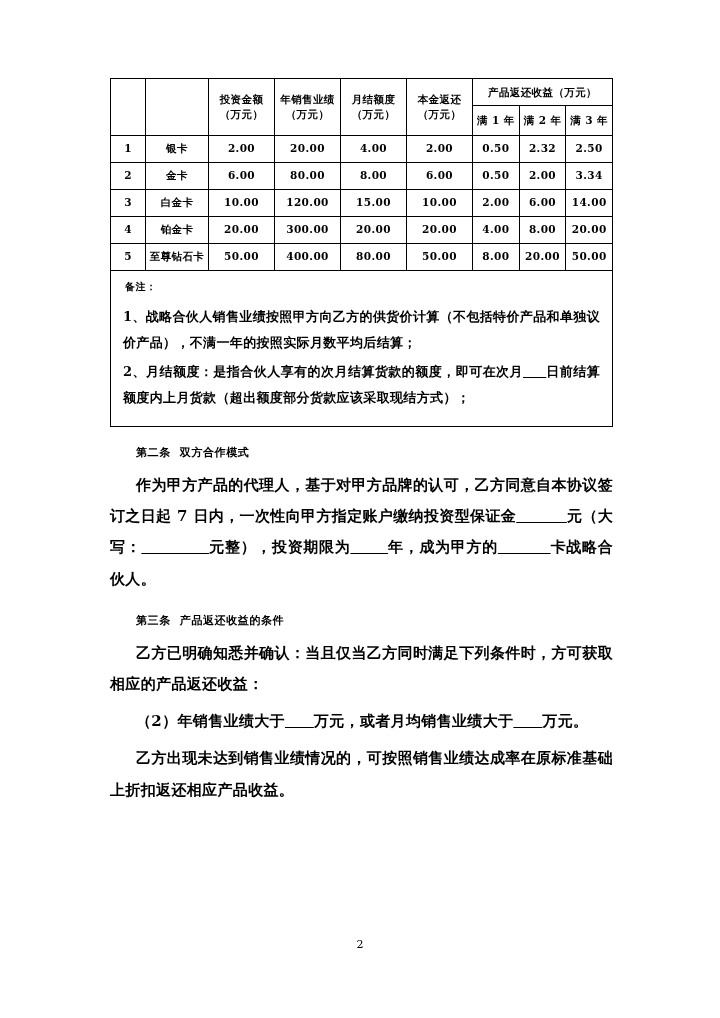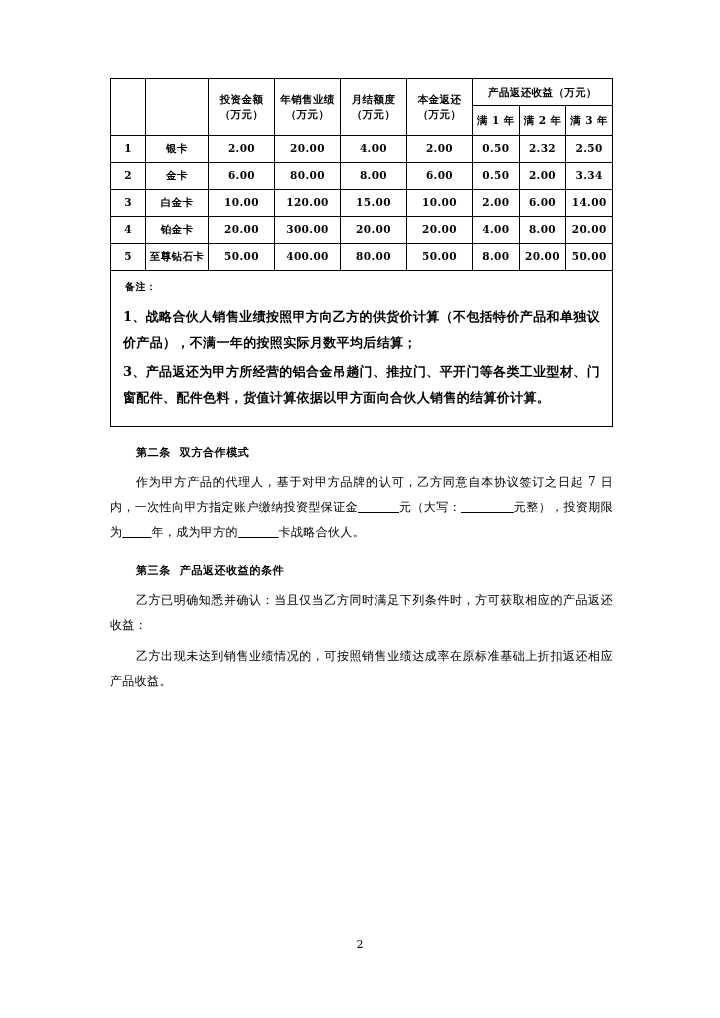--- a/index.html
+++ b/index.html
@@ -92,22 +92,22 @@
   
   .section-head {
     font-size: 11px;
     font-weight: bold;
     margin: 18px 0 10px 0;
     padding-left: 26px;
     letter-spacing: 0.6px;
   }
   .section-head .gap { display: inline-block; width: 9px; }
   .para {
-    font-size: 12px;
-    font-weight: normal;
+    font-size: 15px;
+    font-weight: bold;
     line-height: 2.08;
     margin: 0 0 6px 0;
     text-align: justify;
     text-justify: inter-ideograph;
     letter-spacing: 0.35px;
   }
   .para.indent { text-indent: 26px; }
   .ul-wide { text-decoration: underline; letter-spacing: 2px; }
 
   
@@ -212,27 +212,28 @@
           <td>8.00</td>
           <td>20.00</td>
           <td>50.00</td>
         </tr>
       </tbody>
     </table>
 
     <div class="notes-box">
       <div class="notes-title">备注：</div>
       <p class="note-item"><span>1、战略合伙人销售业绩按照甲方向乙方的供货价计算（不包括特价产品和单独议价产品），不满一年的按照实际月数平均后结算；</span></p>
-      <p class="note-item"><span>3、产品返还为甲方所经营的铝合金吊趟门、推拉门、平开门等各类工业型材、门窗配件、配件色料，货值计算依据以甲方面向合伙人销售的结算价计算。</span></p>
+      <p class="note-item"><span>2、月结额度：是指合伙人享有的次月结算货款的额度，即可在次月</span><span class="blank-s">&nbsp;&nbsp;&nbsp;&nbsp;&nbsp;</span><span>日前结算额度内上月货款（超出额度部分货款应该采取现结方式）；</span></p>
     </div>
 
     <div class="section-head"><span>第二条</span><span class="gap"></span><span>双方合作模式</span></div>
     <p class="para indent"><span>作为甲方产品的代理人，基于对甲方品牌的认可，乙方同意自本协议签订之日起 7 日内，一次性向甲方指定账户缴纳投资型保证金</span><span class="ul-wide">&nbsp;&nbsp;&nbsp;&nbsp;&nbsp;&nbsp;&nbsp;</span><span>元（大写：</span><span class="ul-wide">&nbsp;&nbsp;&nbsp;&nbsp;&nbsp;&nbsp;&nbsp;&nbsp;&nbsp;</span><span>元整），投资期限为</span><span class="ul-wide">&nbsp;&nbsp;&nbsp;&nbsp;&nbsp;</span><span>年，成为甲方的</span><span class="ul-wide">&nbsp;&nbsp;&nbsp;&nbsp;&nbsp;&nbsp;&nbsp;</span><span>卡战略合伙人。</span></p>
 
     <div class="section-head"><span>第三条</span><span class="gap"></span><span>产品返还收益的条件</span></div>
     <p class="para indent">乙方已明确知悉并确认：当且仅当乙方同时满足下列条件时，方可获取相应的产品返还收益：</p>
+    <p class="para indent"><span>（2）年销售业绩大于</span><span class="ul-wide">&nbsp;&nbsp;&nbsp;&nbsp;</span><span>万元，或者月均销售业绩大于</span><span class="ul-wide">&nbsp;&nbsp;&nbsp;&nbsp;</span><span>万元。</span></p>
     <p class="para indent">乙方出现未达到销售业绩情况的，可按照销售业绩达成率在原标准基础上折扣返还相应产品收益。</p>
 
 
   </div>
 
   <div class="page-num">2</div>
 </div>
 
 </body></html>

